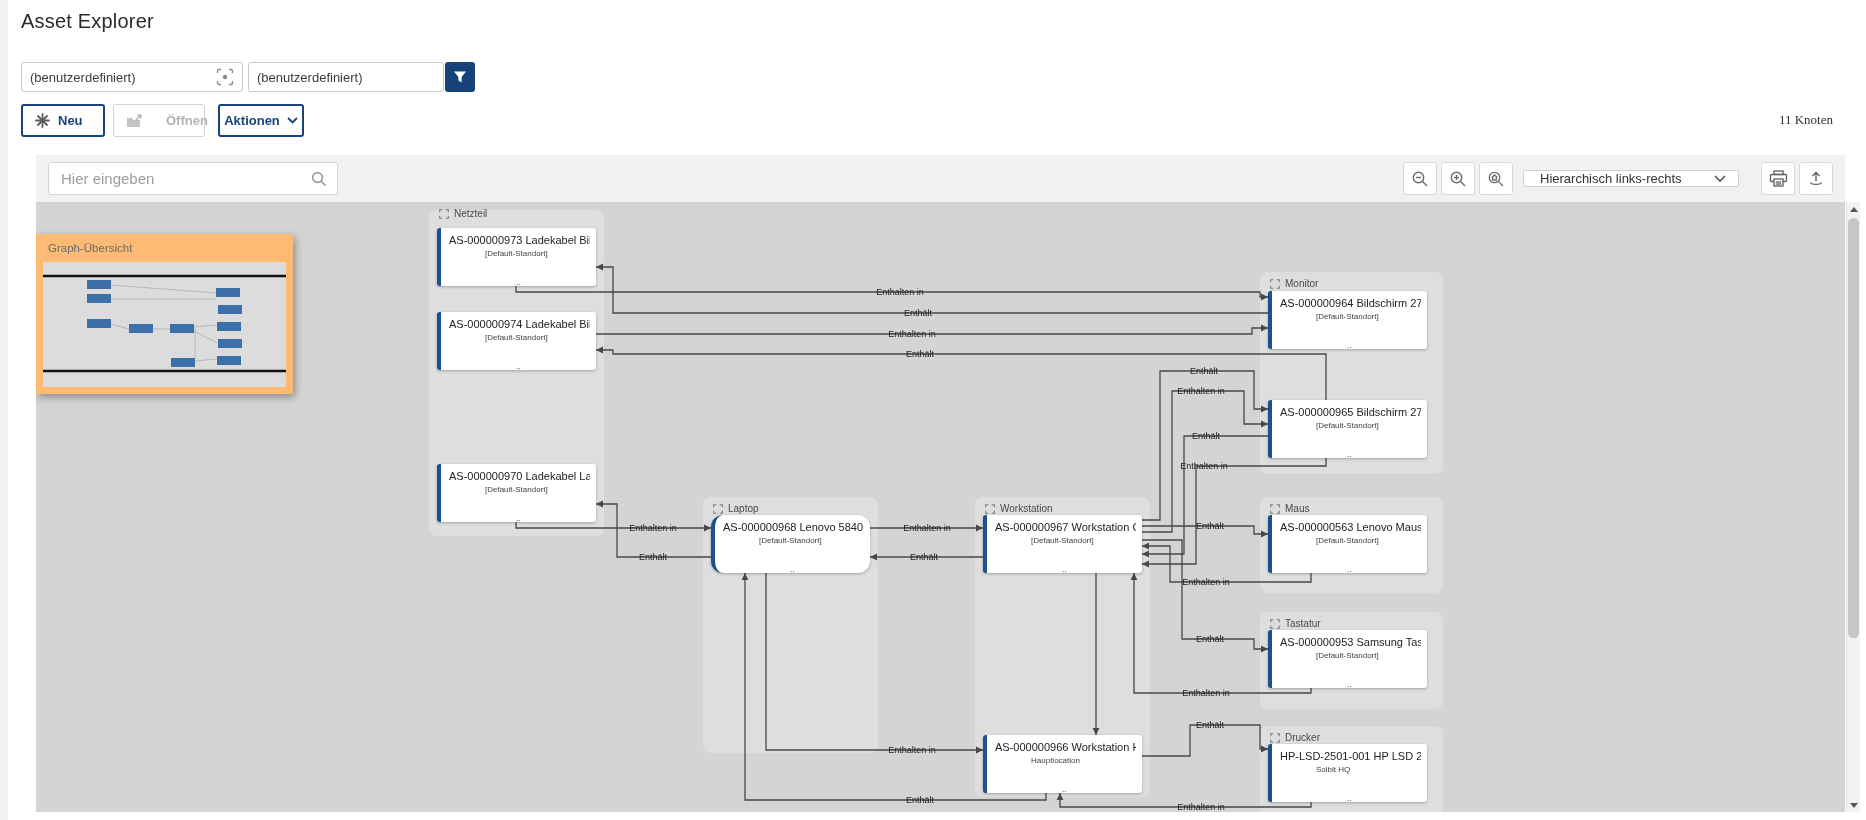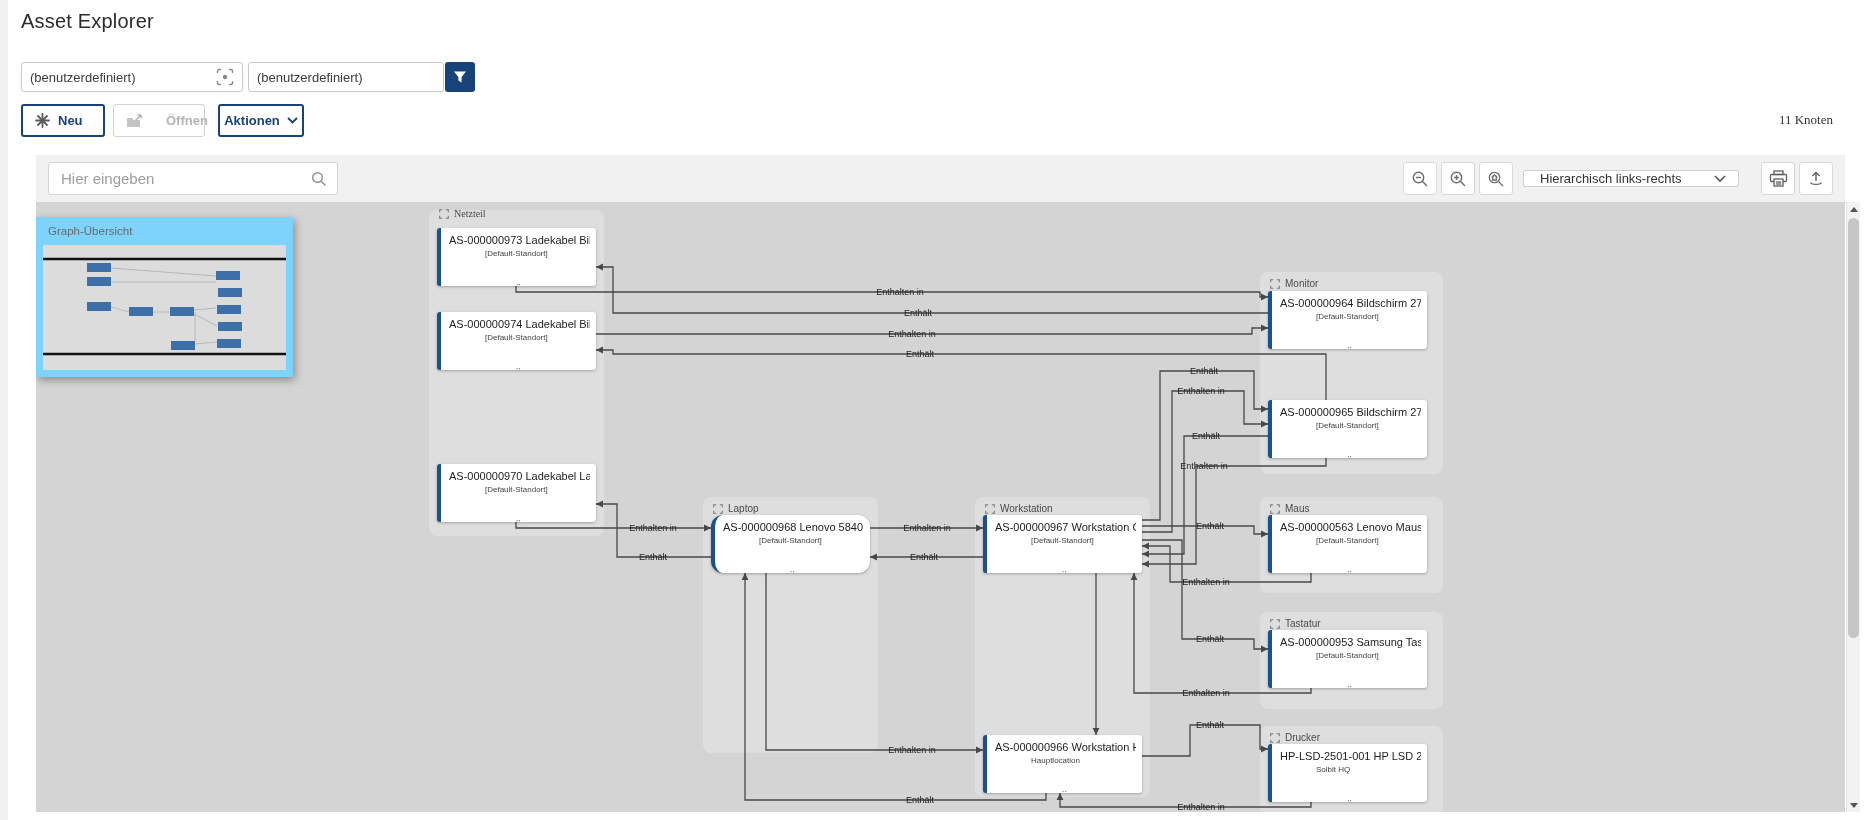--- a/index.html
+++ b/index.html
@@ -47,21 +47,21 @@
   .grp{position:absolute;background:#dedede;border-radius:8px;z-index:1;}
   .grp-head{position:absolute;display:flex;align-items:center;gap:5px;font-size:10px;color:#4a4a4a;z-index:2;}
   #edge-svg{position:absolute;left:0;top:0;z-index:3;}
   .node{position:absolute;width:159px;height:58px;background:#fff;border-left:4px solid #1b518f;border-radius:3px;
        box-shadow:0 1px 3px rgba(0,0,0,.28);box-sizing:border-box;padding:6px 6px 0 8px;z-index:4;cursor:pointer;}
   .node .t{display:block;font-size:11px;color:#222;white-space:nowrap;overflow:hidden;}
   .node .s{display:block;font-size:8px;color:#3f3f3f;margin-top:3px;white-space:nowrap;overflow:hidden;margin-left:36px;}
   .node .h{position:absolute;bottom:0px;left:50%;transform:translateX(-50%);font-size:9px;color:#777;line-height:8px;}
 
   
-  .minimap{position:absolute;left:0;top:15px;width:257px;height:160px;background:#7dd3fc;z-index:10;
+  .minimap{position:absolute;left:0;top:32px;width:257px;height:160px;background:#fdba74;z-index:10;
        box-shadow:2px 3px 8px rgba(0,0,0,.35);}
   .mm-title{position:absolute;left:12px;top:8px;font-size:11.5px;color:#6a6a6a;}
   .mm-map{position:absolute;left:7px;top:28px;width:243px;height:125px;background:#dcdcdc;}
 
   
   .vscroll{position:absolute;left:1846px;top:202px;width:14px;height:610px;background:#f2f2f2;border-left:1px solid #e3e3e3;box-sizing:border-box;}
   .vs-arrow{position:absolute;left:0;width:14px;height:14px;display:flex;align-items:center;justify-content:center;}
   .vs-up{top:0;}
   .vs-down{bottom:0;}
   .tri-up{width:0;height:0;border-left:4px solid transparent;border-right:4px solid transparent;border-bottom:5px solid #555;}
@@ -287,21 +287,21 @@
               <rect x="128" y="96" width="24" height="9" fill="#3d6fa8"></rect>
               <rect x="173" y="26" width="24" height="9" fill="#3d6fa8"></rect>
               <rect x="175" y="43" width="24" height="9" fill="#3d6fa8"></rect>
               <rect x="174" y="60" width="24" height="9" fill="#3d6fa8"></rect>
               <rect x="175" y="77" width="24" height="9" fill="#3d6fa8"></rect>
               <rect x="174" y="94" width="24" height="9" fill="#3d6fa8"></rect>
             </svg>
         </div>
       </div>
     <div class="grp" style="left: 393px; top: 8px; width: 175px; height: 326px; background: rgb(222, 222, 222);"></div>
-        <div class="grp-head" style="left: 403px; top: 6px; font-family: Liberation Serif, serif;">
+        <div class="grp-head" style="left: 403px; top: 6px;">
           <svg width="10" height="10" viewBox="0 0 10 10">
             <path d="M3.2,0.7 H0.7 V3.2 M6.8,0.7 H9.3 V3.2 M0.7,6.8 V9.3 H3.2 M9.3,6.8 V9.3 H6.8" fill="none" stroke="#7a7a7a" stroke-width="1.1"></path>
           </svg>
           <span>Netzteil</span>
         </div>
         <div class="grp" style="left: 667px; top: 295px; width: 175px; height: 256px; background: rgb(222, 222, 222);"></div>
         <div class="grp-head" style="left: 677px; top: 301px;">
           <svg width="10" height="10" viewBox="0 0 10 10">
             <path d="M3.2,0.7 H0.7 V3.2 M6.8,0.7 H9.3 V3.2 M0.7,6.8 V9.3 H3.2 M9.3,6.8 V9.3 H6.8" fill="none" stroke="#7a7a7a" stroke-width="1.1"></path>
           </svg>

